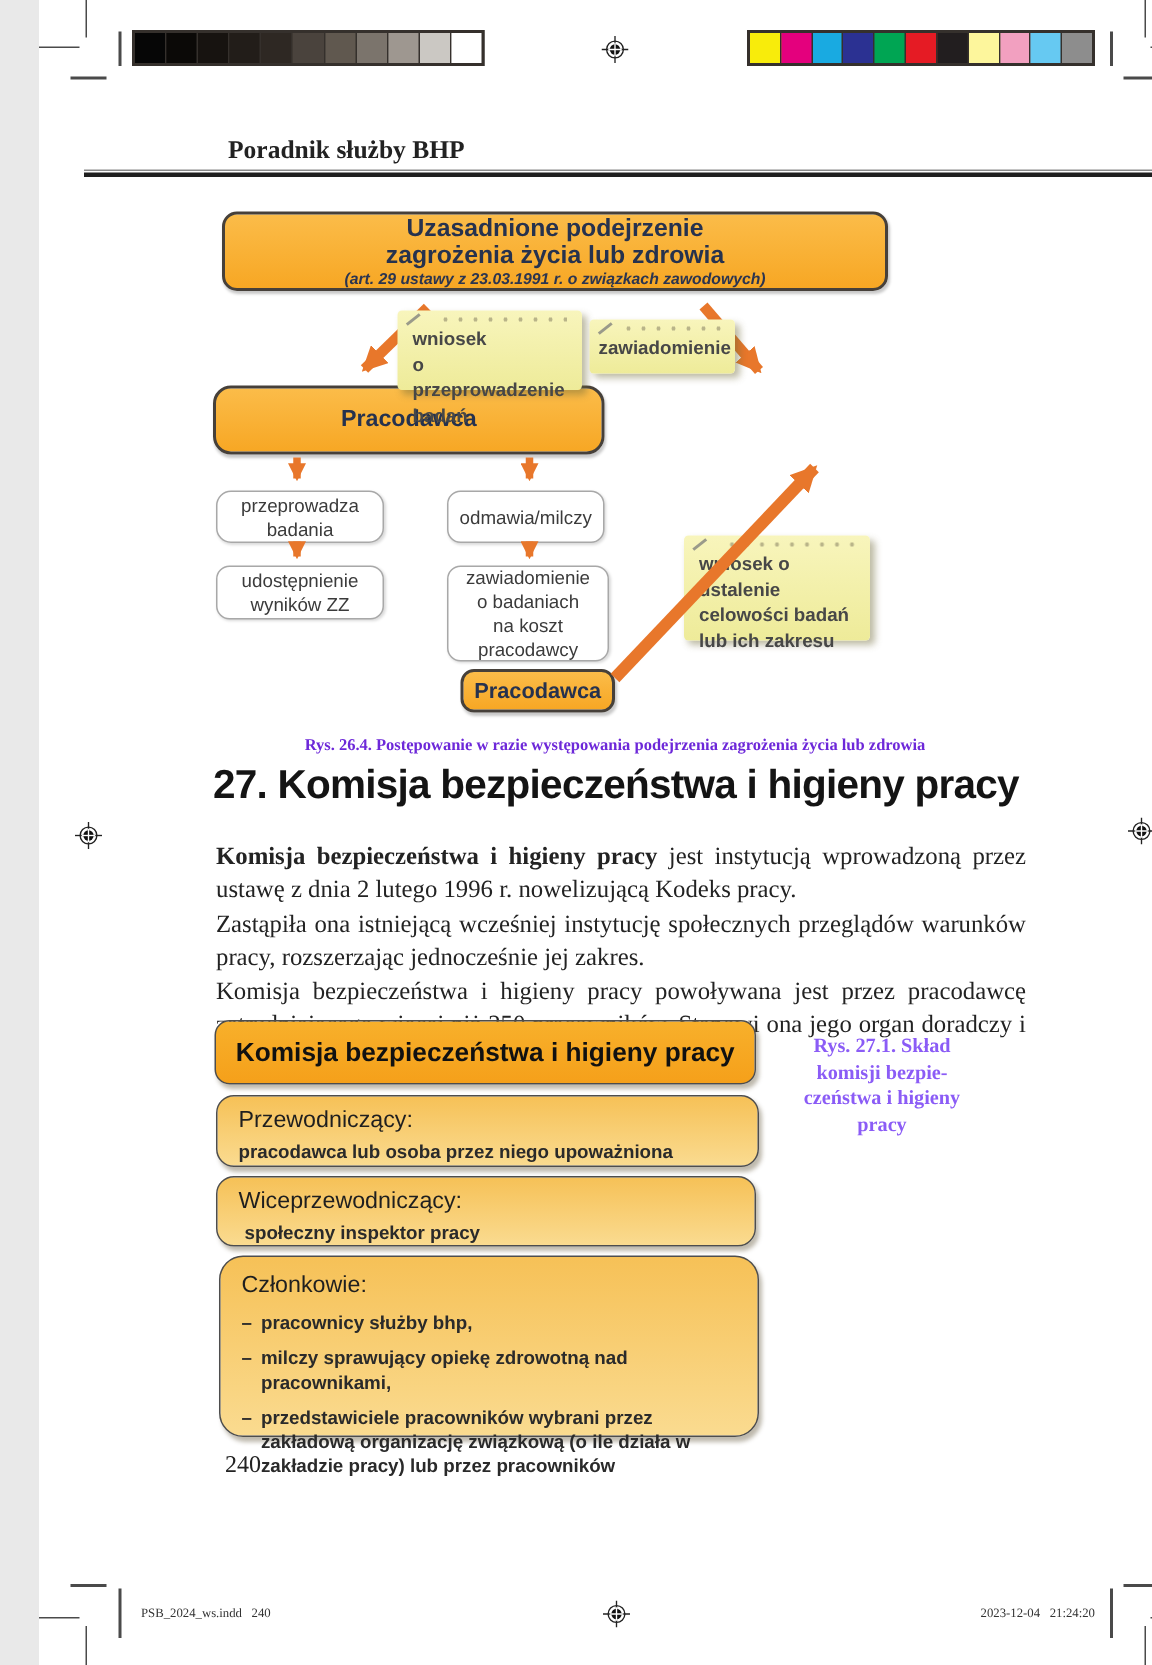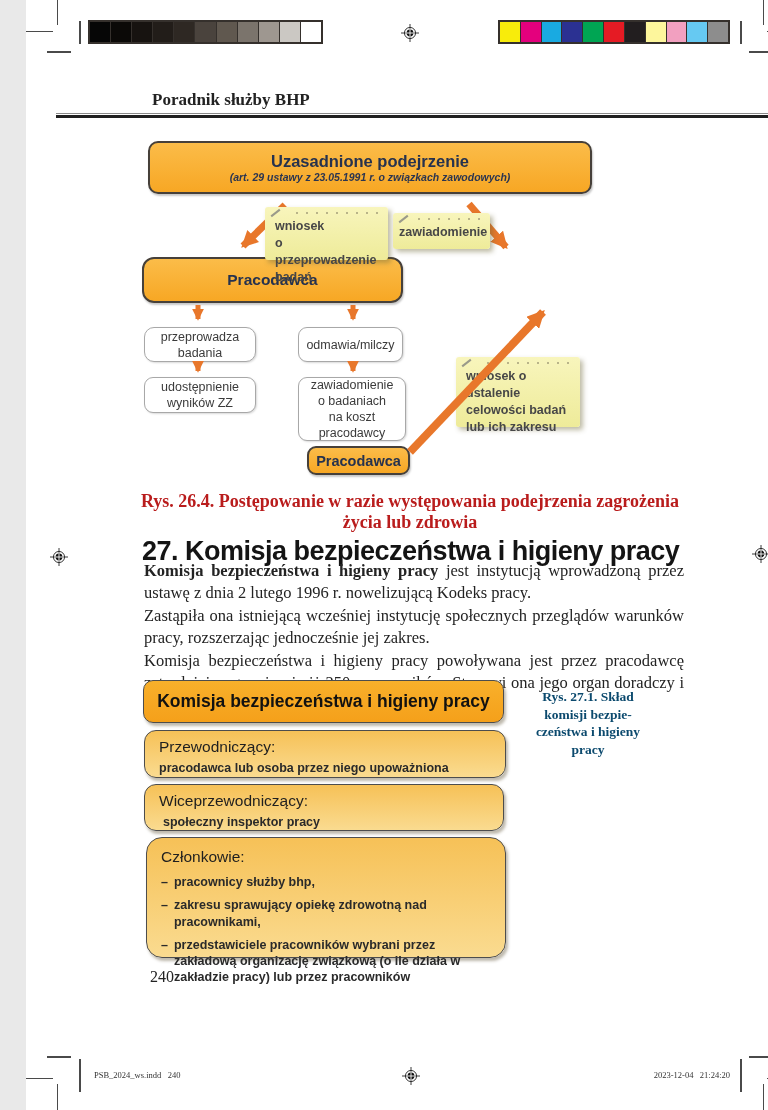--- a/index.html
+++ b/index.html
@@ -29,23 +29,23 @@
         box-shadow:1px 1px 2px rgba(0,0,0,.15);text-align:center;}
   .note{position:absolute;z-index:3;box-sizing:border-box;border-radius:3px;
         background:linear-gradient(180deg,#F8F5BC,#EEEB99);
         box-shadow:3px 3px 5px rgba(110,105,55,.45);
         font-family:"Liberation Sans","DejaVu Sans",sans-serif;font-weight:bold;font-size:12.5px;
         line-height:1.35;color:#474747;padding:11px 8px 4px 10px;}
   .note::before{content:"";position:absolute;top:4px;left:22%;right:8%;height:4px;
         background-image:radial-gradient(circle,#b9b489 1.2px,transparent 1.5px);background-size:10px 4px;background-repeat:repeat-x;}
   .note::after{content:"";position:absolute;top:5px;left:5px;width:11px;height:2px;background:#9a9a8a;transform:rotate(-38deg);}
   .fc-caption{position:absolute;left:100px;top:491px;width:568px;text-align:center;
-        font-size:18px;font-weight:bold;color:#b91c1c;}
-  
-  .sec-heading{position:absolute;left:116px;top:536px;width:560px;
+        font-size:11px;font-weight:bold;color:#6d28d9;}
+  
+  .sec-heading{position:absolute;left:116px;top:508px;width:560px;
         font-family:"Liberation Sans","DejaVu Sans",sans-serif;font-weight:bold;font-size:27px;
         letter-spacing:-0.5px;color:#141414;}
   .bodytext{position:absolute;left:118px;top:560px;width:540px;font-size:16.5px;line-height:22.4px;
         text-align:justify;color:#232323;}
   .bodytext p{margin:0;}
   
   .d2box{position:absolute;box-sizing:border-box;border:1.5px solid #4d4d4d;
         background:linear-gradient(180deg,#F6C157,#FADB90);
         font-family:"Liberation Sans","DejaVu Sans",sans-serif;color:#222;
         box-shadow:2px 3px 3px rgba(70,55,20,.35);}
@@ -54,21 +54,21 @@
         font-weight:bold;font-size:17.5px;color:#111;}
   .d2-sub{border-radius:12px;padding:7px 14px 6px;}
   .d2-title{font-size:15.5px;color:#1f1f1f;margin-bottom:5px;}
   .d2-body{font-size:12.5px;font-weight:bold;color:#2a2a2a;}
   .d2-members{border-radius:16px;padding:10px 16px 8px 14px;}
   .d2-members ul{list-style:none;margin:8px 0 0 0;padding:0;}
   .d2-members li{display:flex;gap:6px;font-size:12.5px;font-weight:bold;color:#2a2a2a;
         line-height:1.3;margin-bottom:7px;}
   .d2-members li .dash{flex:none;}
   .d2-caption{position:absolute;left:480px;top:688px;width:164px;text-align:center;
-        font-size:13.5px;font-weight:bold;line-height:1.3;color:#0c4a6e;}
+        font-size:13.5px;font-weight:bold;line-height:1.3;color:#8b5cf6;}
   
   .pagenum{position:absolute;left:124px;top:968px;font-size:16px;color:#222;}
   .foot-left{position:absolute;left:68px;top:1070px;font-size:8.5px;color:#333;white-space:pre;}
   .foot-right{position:absolute;right:64px;top:1070px;font-size:8.5px;color:#333;white-space:pre;}
 </style>
 </head>
 <body>
 
 <div class="page">
 
@@ -172,21 +172,22 @@
       <line x1="443" y1="204" x2="480" y2="247" stroke-width="7" marker-end="url(#ah)"></line>
       <line x1="172" y1="305" x2="172" y2="319" stroke-width="5" marker-end="url(#ah)"></line>
       <line x1="172" y1="361" x2="172" y2="371" stroke-width="5" marker-end="url(#ah)"></line>
       <line x1="327" y1="305" x2="327" y2="319" stroke-width="5" marker-end="url(#ah)"></line>
       <line x1="327" y1="361" x2="327" y2="371" stroke-width="5" marker-end="url(#ah)"></line>
     </g>
   </svg>
 
   <div class="obox" style="left:122px;top:141px;width:444px;height:53px;border-radius:10px;">
     <div style="font-size:16.5px;line-height:18px;">Uzasadnione podejrzenie</div>
-    <div style="font-size:10.5px;font-style:italic;font-weight:bold;line-height:12px;margin-top:1px;color:#2b3550;">(art. 29 ustawy z 23.05.1991 r. o związkach zawodowych)</div>
+    <div style="font-size:16.5px;line-height:18px;">zagrożenia życia lub zdrowia</div>
+    <div style="font-size:10.5px;font-style:italic;font-weight:bold;line-height:12px;margin-top:1px;color:#2b3550;">(art. 29 ustawy z 23.03.1991 r. o związkach zawodowych)</div>
   </div>
 
   <div class="note" style="left:239px;top:207px;width:123px;height:53px;">
     <div>wniosek</div>
     <div>o przeprowadzenie</div>
     <div>badań</div>
   </div>
   <div class="note" style="left:367px;top:213px;width:97px;height:36px;text-align:center;padding-left:6px;">
     <div>zawiadomienie</div>
   </div>
@@ -265,21 +266,21 @@
 
   <div class="d2box d2-members" style="left:120px;top:837px;width:360px;height:121px;">
     <div class="d2-title">Członkowie:</div>
     <ul>
       <li>
           <span class="dash">–</span>
           <span>pracownicy służby bhp,</span>
         </li>
       <li>
           <span class="dash">–</span>
-          <span>zakresu sprawujący opiekę zdrowotną nad pracownikami,</span>
+          <span>milczy sprawujący opiekę zdrowotną nad pracownikami,</span>
         </li>
       <li>
           <span class="dash">–</span>
           <span>przedstawiciele pracowników wybrani przez zakładową organizację związkową (o ile działa w zakładzie pracy) lub przez pracowników</span>
         </li>
     </ul>
   </div>
 
   <div class="pagenum">240</div>
   <div class="foot-left">PSB_2024_ws.indd   240</div>

